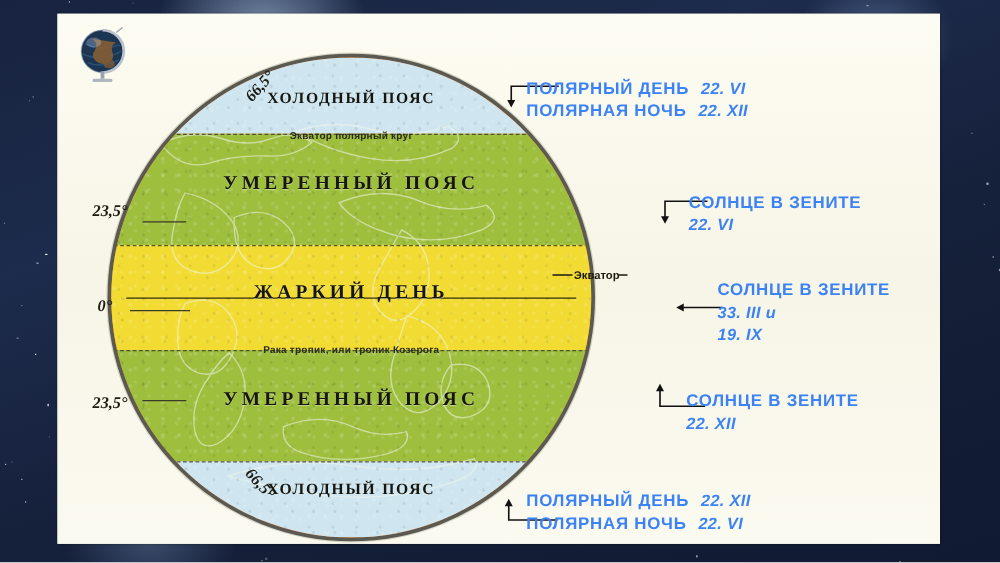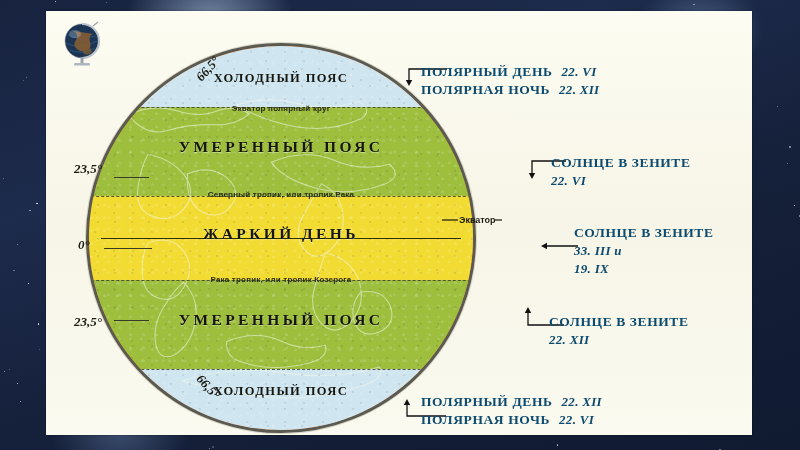--- a/index.html
+++ b/index.html
@@ -140,22 +140,22 @@
   }
   .tick {
     position: absolute;
     height: 0;
     border-top: 1.2px solid #3a3a28;
   }
 
   
   .callout {
     position: absolute;
-    font-family: Liberation Serif, serif;
-    color: #0c4a6e;
+    font-family: Liberation Sans, sans-serif;
+    color: #3b82f6;
     white-space: nowrap;
     line-height: 1.12;
   }
   .callout .t1 {
     font-size: 13.5px;
     font-weight: bold;
     letter-spacing: .6px;
   }
   .callout .t2 {
     font-size: 13px;
@@ -278,21 +278,20 @@
         <div class="sep" style="top:16%;"></div>
         <div class="sep" style="top:39%;"></div>
         <div class="equator-line" style="top:50%;"></div>
         <div class="sep" style="top:61%;"></div>
         <div class="sep" style="top:84%;"></div>
 
         <div class="zone-label cold" style="top:6.5%;">ХОЛОДНЫЙ ПОЯС</div>
         <div class="line-label" style="top:15.0%;">Экватор полярный круг</div>
 
         <div class="zone-label big" style="top:24%;">УМЕРЕННЫЙ ПОЯС</div>
-        <div class="line-label" style="top:37.6%;">Северный тропик, или тропик Рака</div>
 
         <div class="zone-label big" style="top:46.5%;">ЖАРКИЙ ДЕНЬ</div>
 
         <div class="line-label" style="top:59.6%;">Рака тропик, или тропик Козерога</div>
         <div class="zone-label big" style="top:69%;">УМЕРЕННЫЙ ПОЯС</div>
 
         <div class="zone-label cold" style="top:88%;">ХОЛОДНЫЙ ПОЯС</div>
 
       </div>
     </div>

